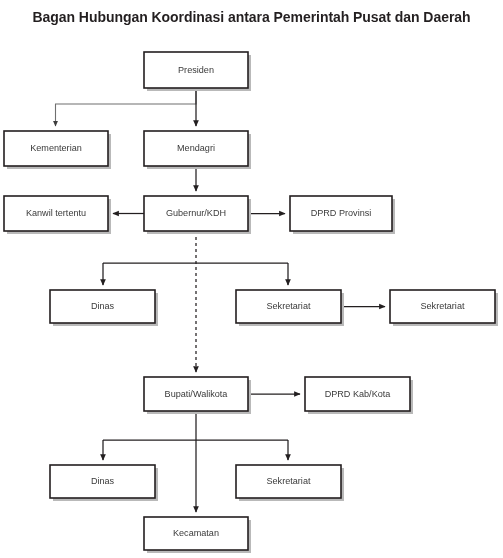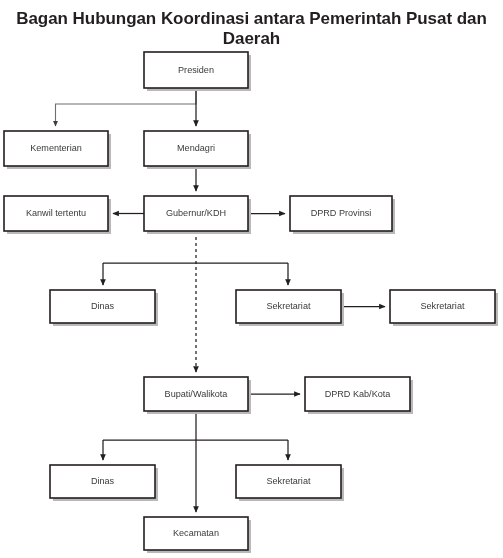--- a/index.html
+++ b/index.html
@@ -13,21 +13,21 @@
     position: relative;
     font-family: "Liberation Sans", sans-serif;
     overflow: hidden;
   }
   #chart-title {
     position: absolute;
     left: 0;
     top: 0;
     width: 503px;
     text-align: center;
-    font-size: 17px;
+    font-size: 14px;
     font-weight: bold;
     color: #231f20;
     letter-spacing: -0.05px;
     padding-top: 9px;
     box-sizing: border-box;
   }
   #diagram-svg {
     position: absolute;
     left: 0;
     top: 0;

